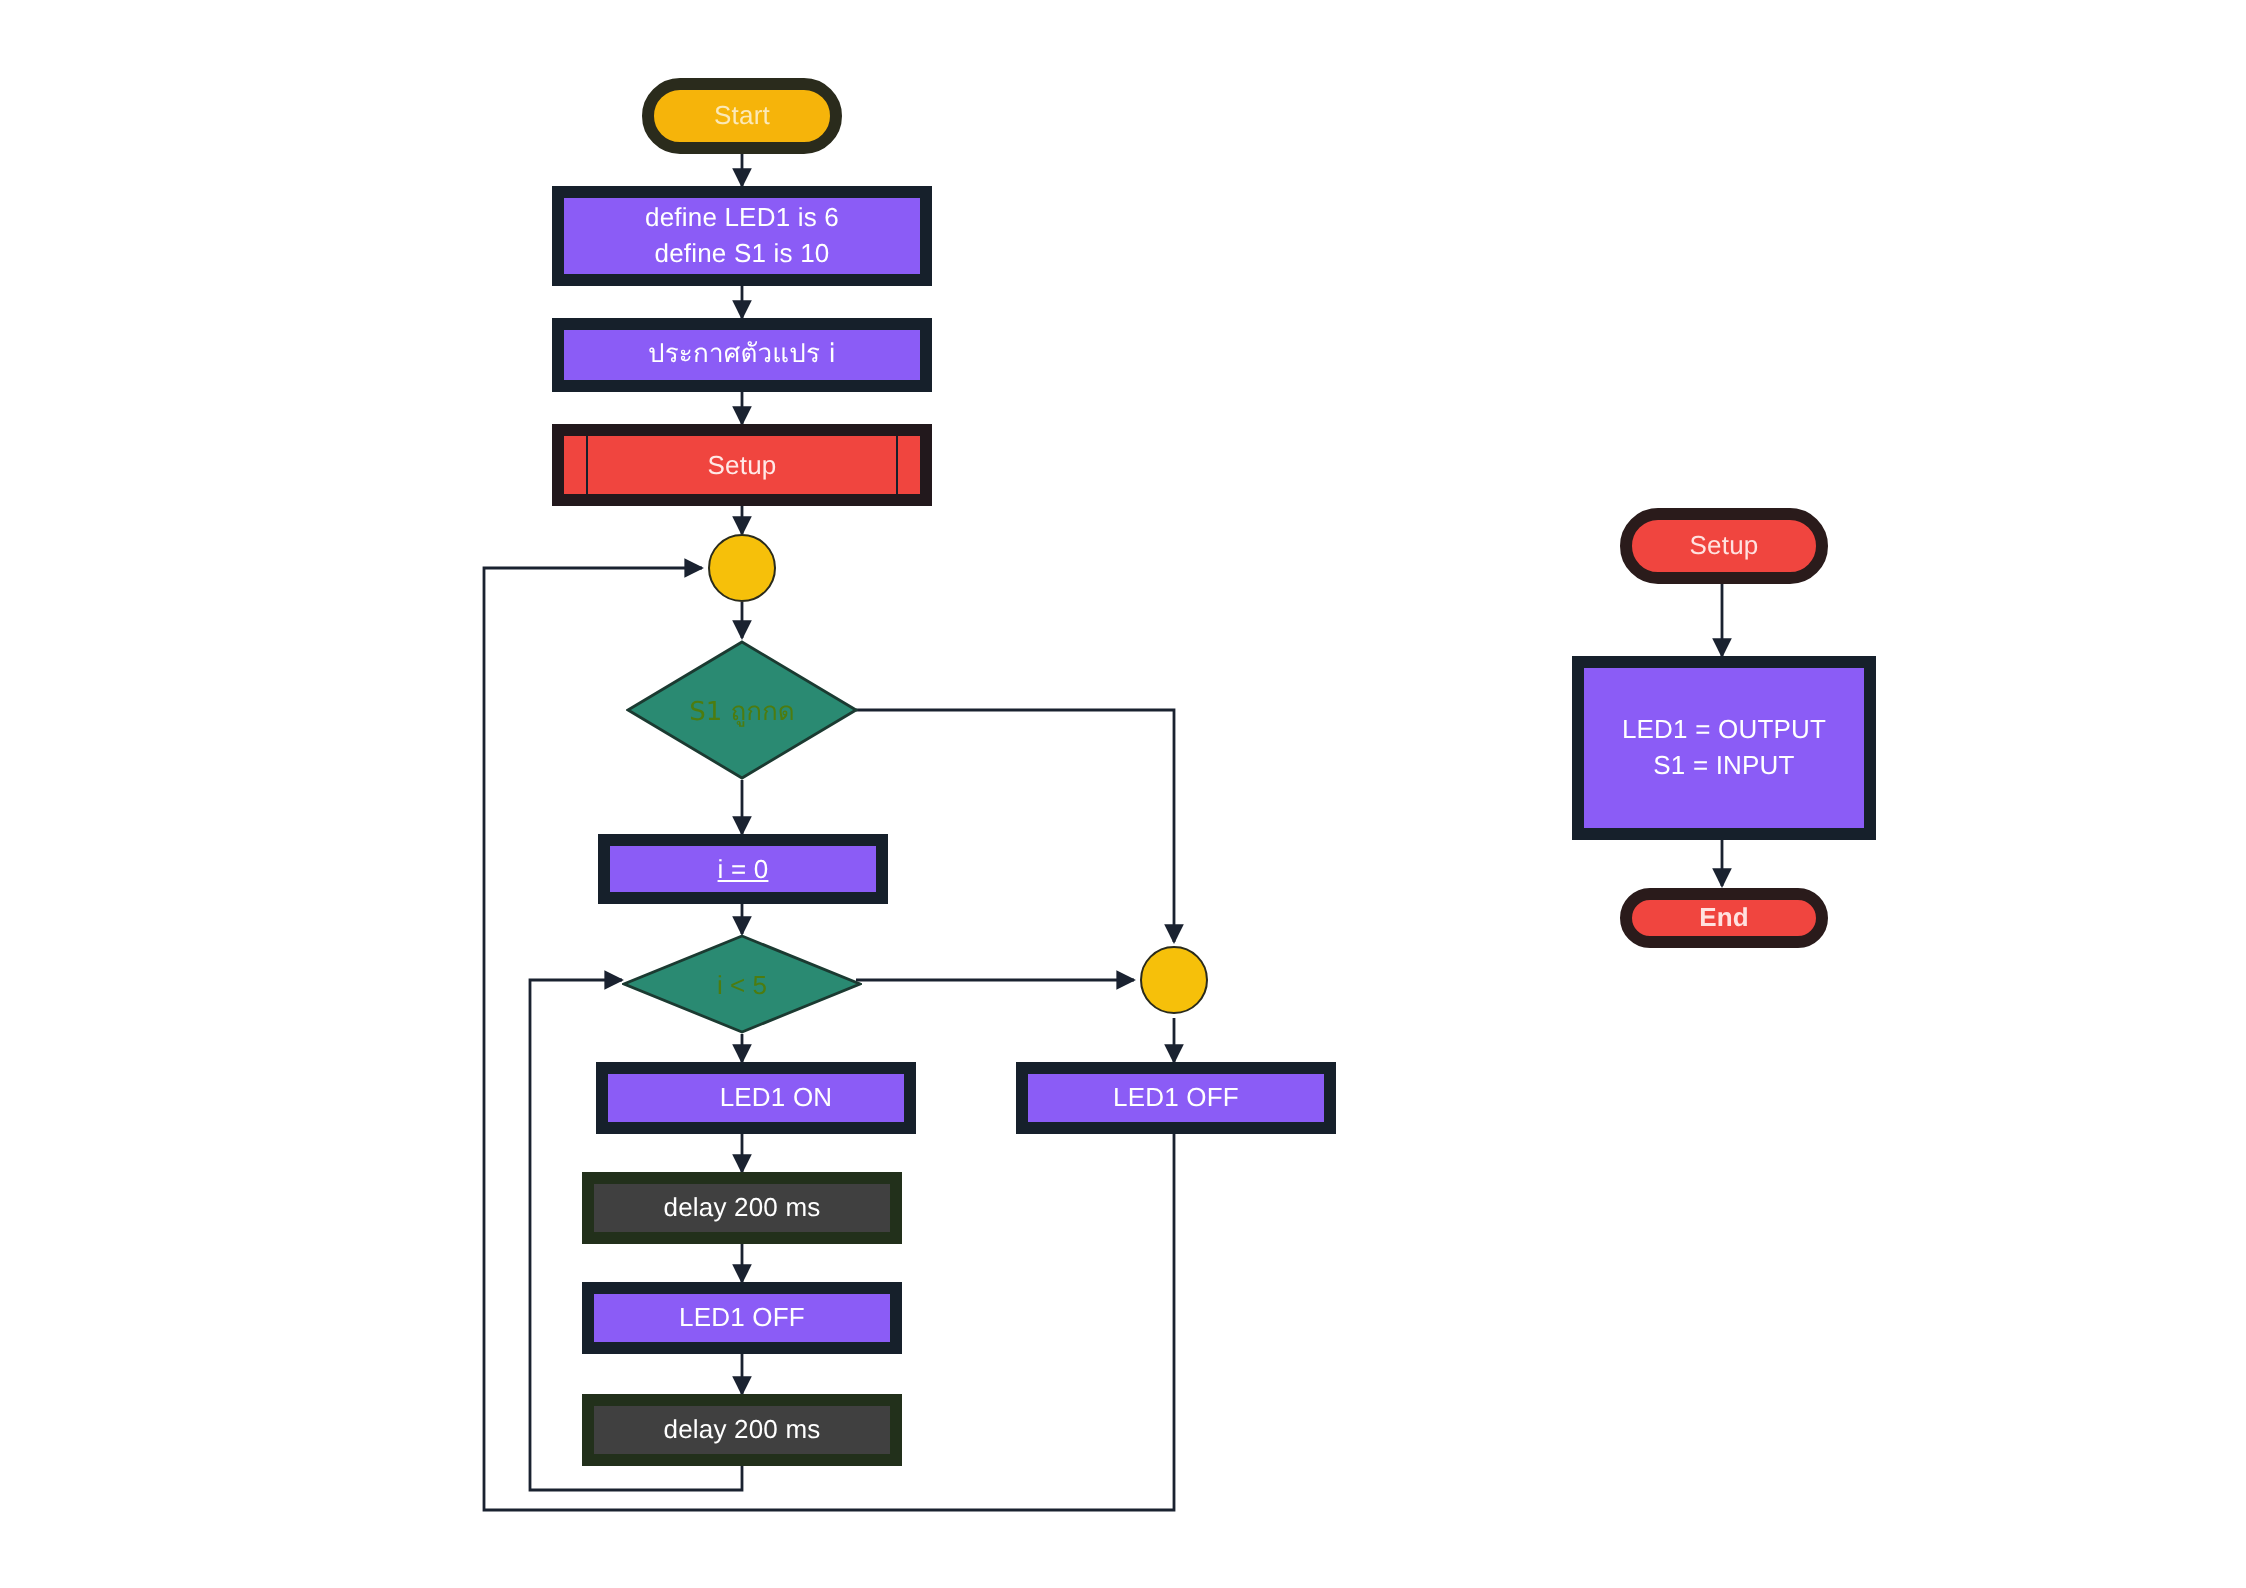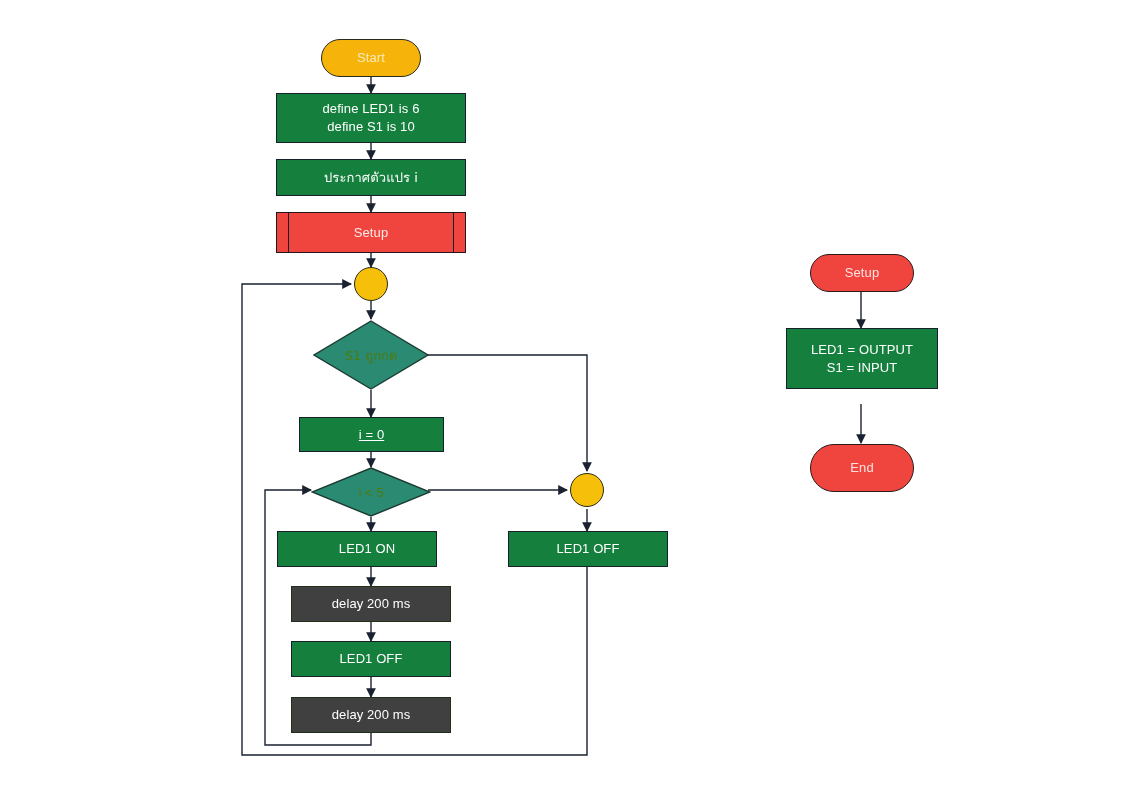--- a/index.html
+++ b/index.html
@@ -23,26 +23,26 @@
   .node {
     position: absolute;
     box-sizing: border-box;
     display: flex;
     align-items: center;
     justify-content: center;
     text-align: center;
     color: #ffffff;
     font-size: 13px;
     line-height: 1.35;
-    border: 1px solid #737373;
+    border: 6px solid #737373;
     white-space: pre-line;
     letter-spacing: 0.1px;
   }
   .process {
-    background: #15803d;
+    background: #8b5cf6;
     border-color: #16202b;
   }
   .delay {
     background: #404040;
     border-color: #22301b;
   }
   .terminator {
     background: #f6b40a;
     border-radius: 999px;
     border-color: #2a2b1c;
@@ -172,30 +172,30 @@
 
 <div class="node process" style="left:299px; top:417px; width:145px; height:35px;text-decoration:underline;">i = 0</div>
 
 <div class="decision" style="left:311px; top:467px; width:120px; height:50px;">
   <svg class="dshape" viewBox="0 0 120 50" preserveAspectRatio="none">
     <polygon points="60,1 119,25 60,49 1,25" fill="#2a8a72" stroke="#1b3a31" stroke-width="1.4"></polygon>
   </svg>
   <span class="dlabel">i &lt; 5</span>
 </div>
 
-<div class="node process" style="left:277px; top:531px; width:160px; height:36px;padding-left:20px;">LED1 ON</div>
+<div class="node process" style="left:298px; top:531px; width:160px; height:36px;padding-left:20px;">LED1 ON</div>
 
 <div class="node delay" style="left:291px; top:586px; width:160px; height:36px;">delay 200 ms</div>
 
 <div class="node process" style="left:291px; top:641px; width:160px; height:36px;">LED1 OFF</div>
 
 <div class="node delay" style="left:291px; top:697px; width:160px; height:36px;">delay 200 ms</div>
 
 <div class="connector" style="left:570px; top:473px; width:34px; height:34px;"></div>
 
 <div class="node process" style="left:508px; top:531px; width:160px; height:36px;">LED1 OFF</div>
 
 <div class="node terminator-red" style="left:810px; top:254px; width:104px; height:38px;">Setup</div>
 
-<div class="node process" style="left:786px; top:328px; width:152px; height:61px;">LED1 = OUTPUT
+<div class="node process" style="left:786px; top:328px; width:152px; height:92px;">LED1 = OUTPUT
 S1 = INPUT</div>
 
-<div class="node terminator-red" style="left:810px; top:444px; width:104px; height:48px;">End</div>
+<div class="node terminator-red" style="left:810px; top:444px; width:104px; height:30px;font-weight:bold;">End</div>
 
 </body></html>

